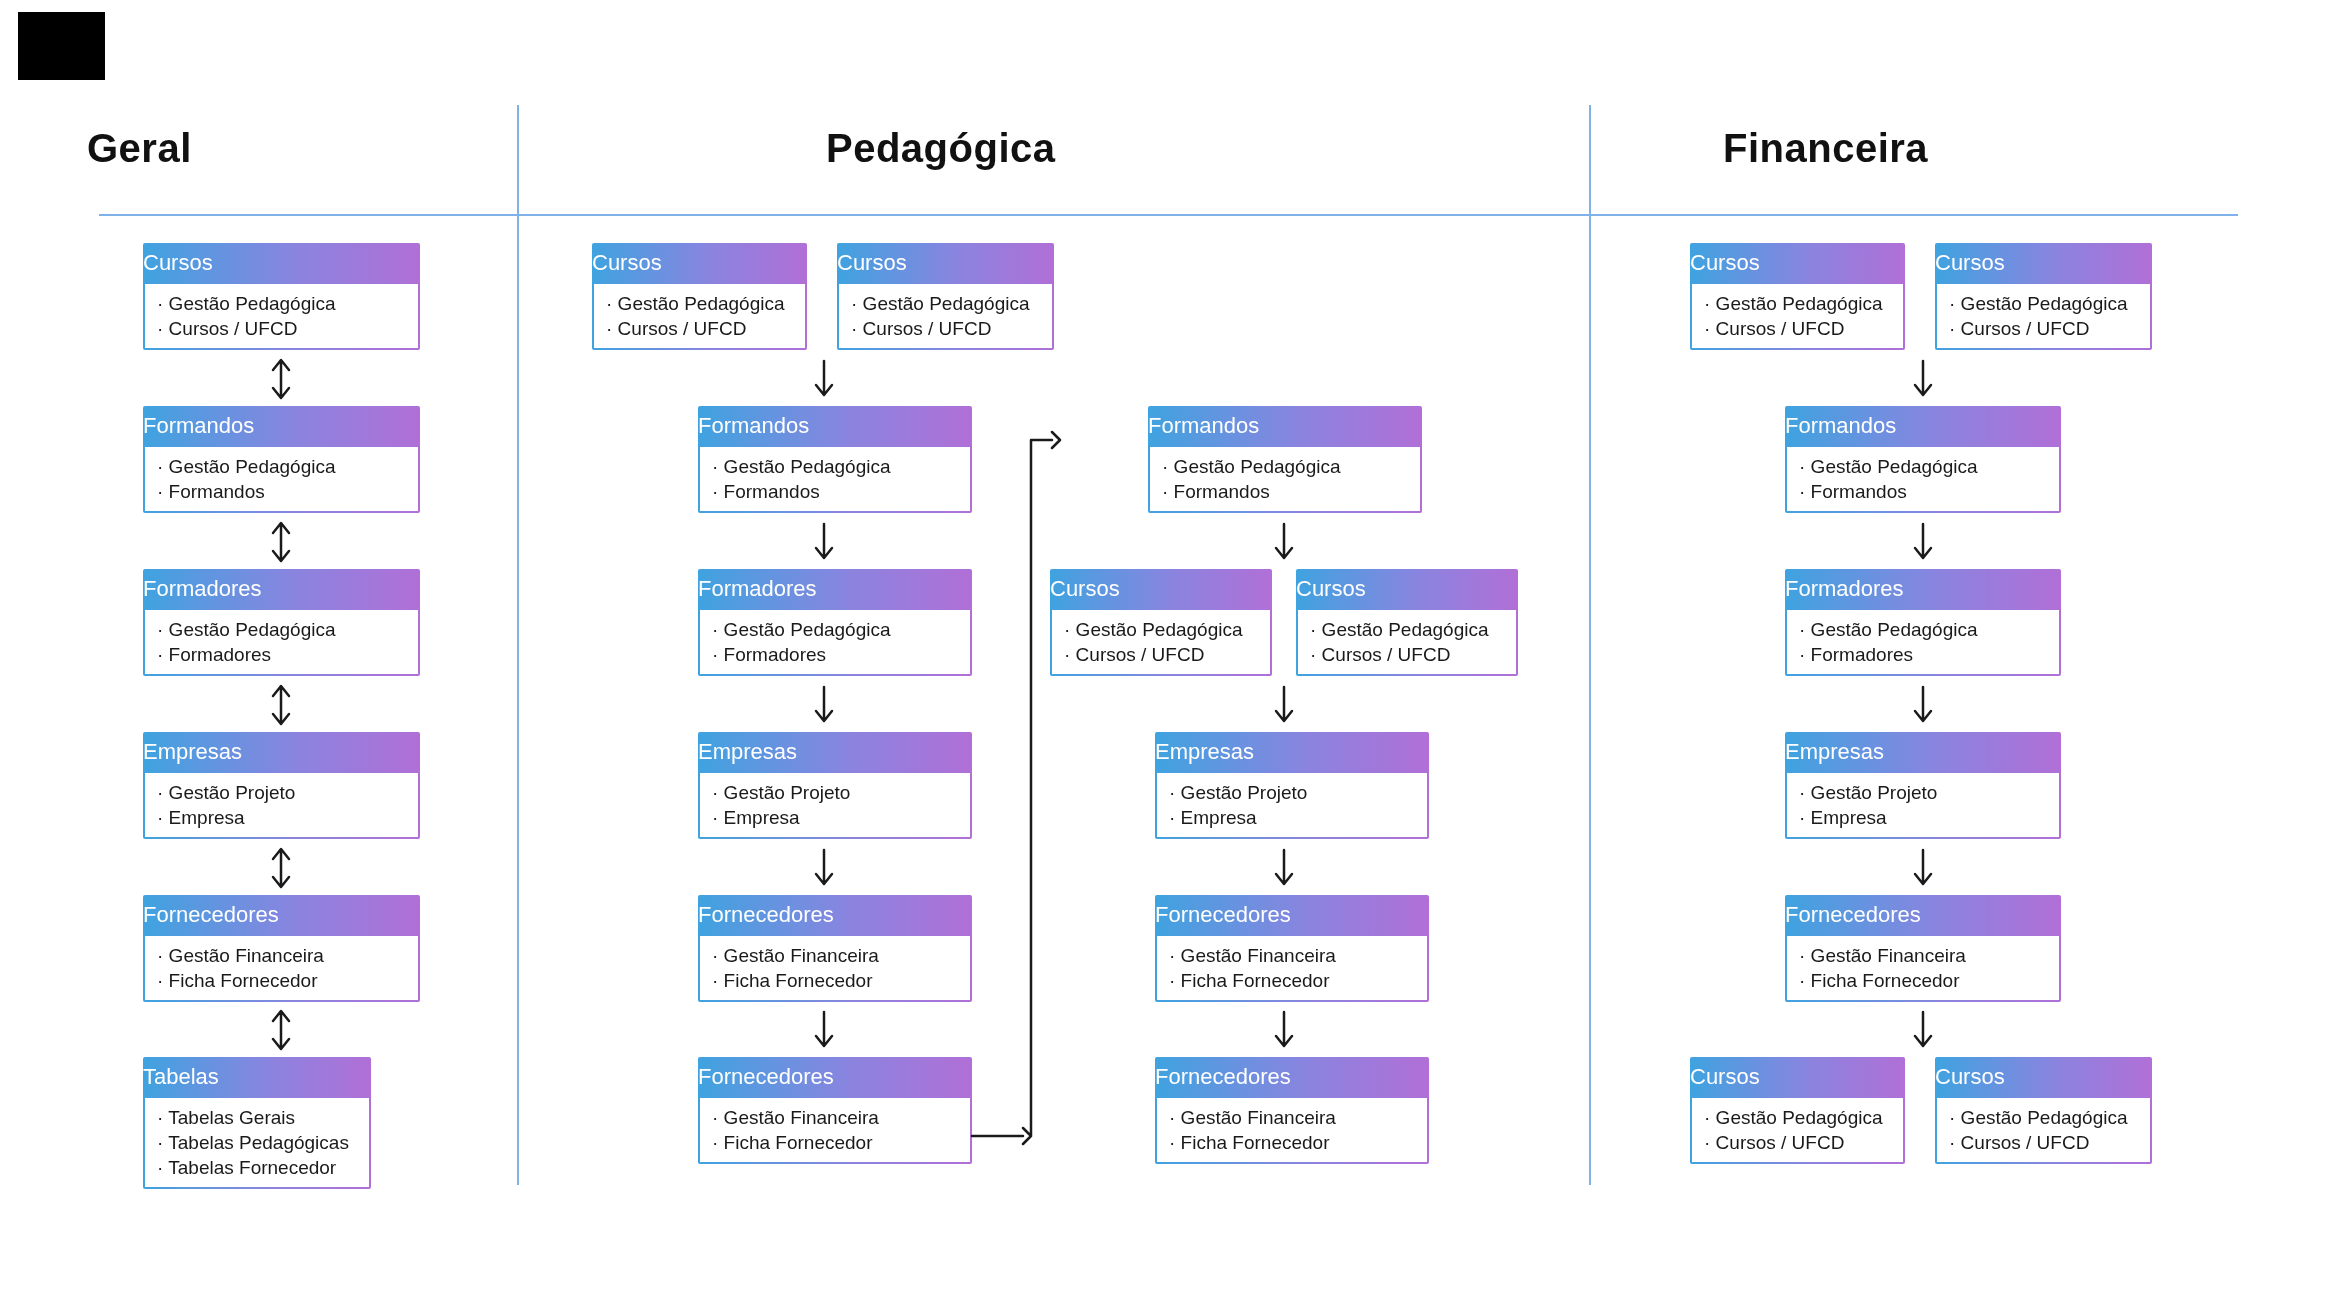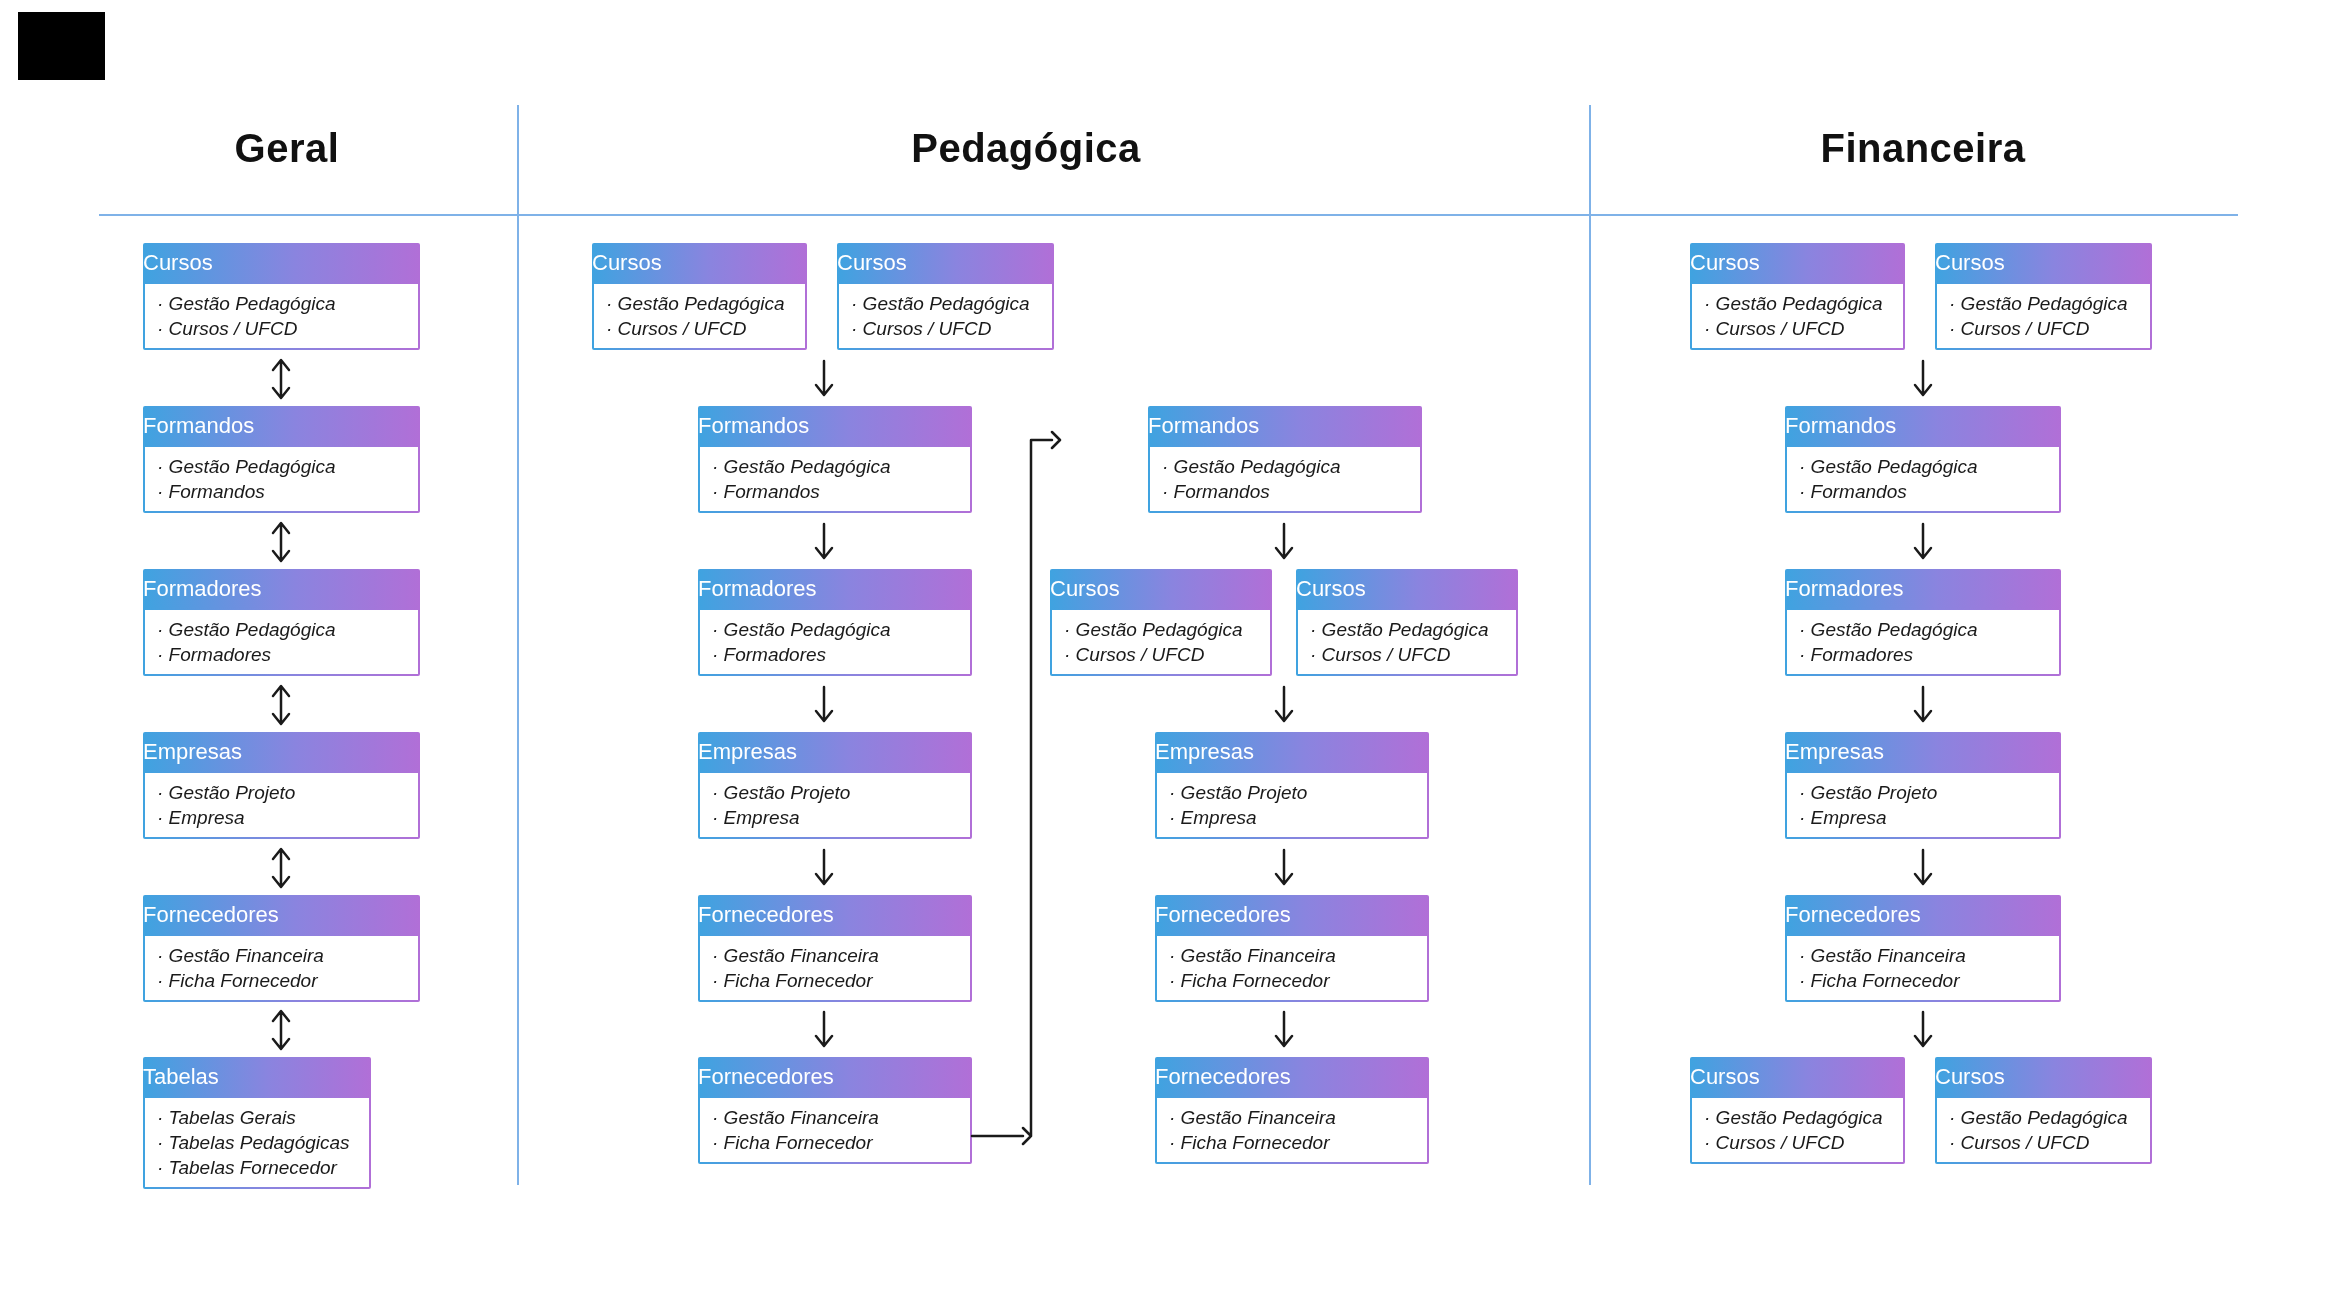--- a/index.html
+++ b/index.html
@@ -2,33 +2,33 @@
 <html><head>
 <meta charset="utf-8">
 <style>
   html,body{margin:0;padding:0;}
   body{width:2340px;height:1303px;background:#ffffff;font-family:"Liberation Sans",sans-serif;}
   #canvas{position:relative;width:2340px;height:1303px;background:#ffffff;overflow:hidden;}
 
   .logo{position:absolute;left:18px;top:12px;width:87px;height:68px;background:#000;}
 
   .col-title{position:absolute;font-size:40px;font-weight:700;color:#111;letter-spacing:.5px;
-             text-align:center;line-height:48px;}
+             text-align:left;line-height:48px;}
 
   .hline{position:absolute;height:2px;background:#7FB2E8;}
   .vline{position:absolute;width:2px;background:#7FB2E8;}
 
   .node{position:absolute;}
   .node-header{height:39px;line-height:39px;font-size:22px;color:#fff;
                background:linear-gradient(90deg,#3FA3E0 0%,#8A84DF 55%,#B16FD7 100%);
                border-radius:2px 2px 0 0;}
   .node-body{border:2px solid transparent;border-radius:0 0 2px 2px;
              background:linear-gradient(#fff,#fff) padding-box,
                         linear-gradient(90deg,#3FA3E0 0%,#8A84DF 55%,#B16FD7 100%) border-box;
-             padding:7px 12px;font-size:19px;line-height:25px;color:#1a1a1a;white-space:pre-line;font-style:italic;}
+             padding:7px 12px;font-size:19px;line-height:25px;color:#1a1a1a;white-space:pre-line;}
 
   .arrow{position:absolute;}
 </style>
 </head>
 <body>
 
 <div id="canvas">
 
   <div class="logo"></div>
 

